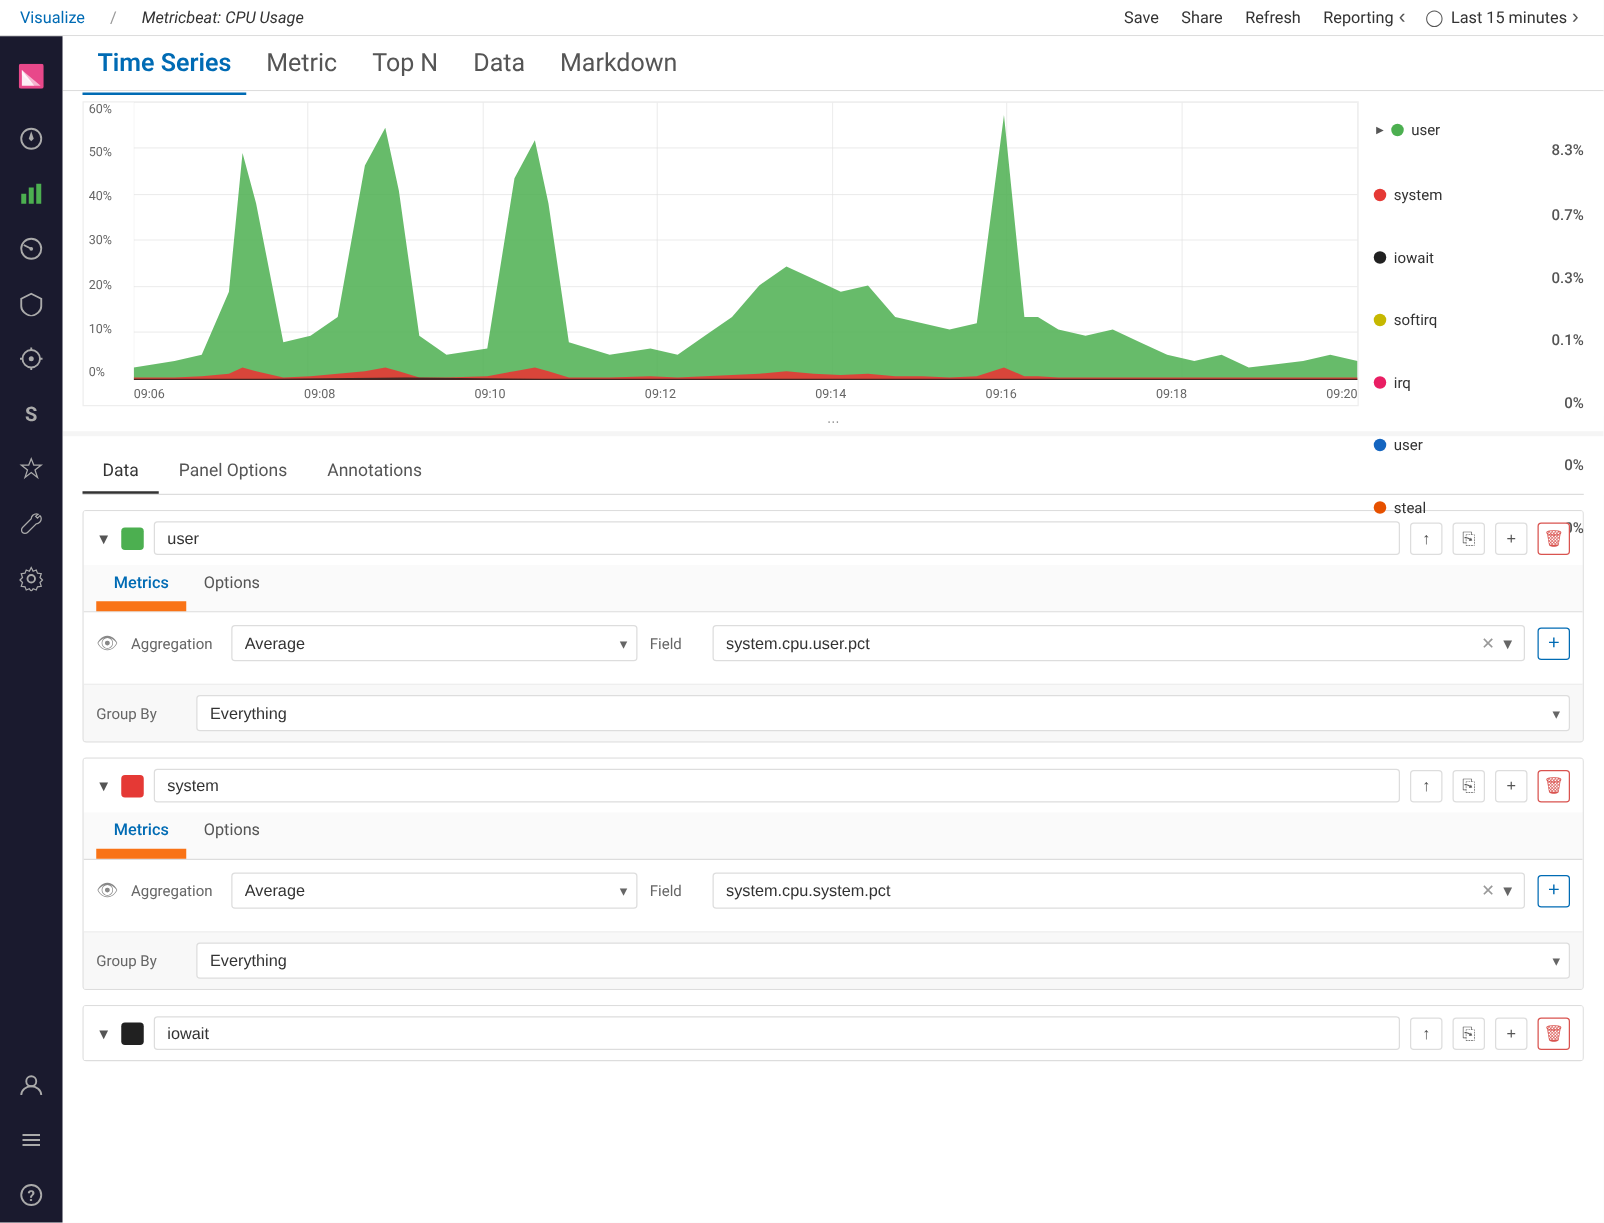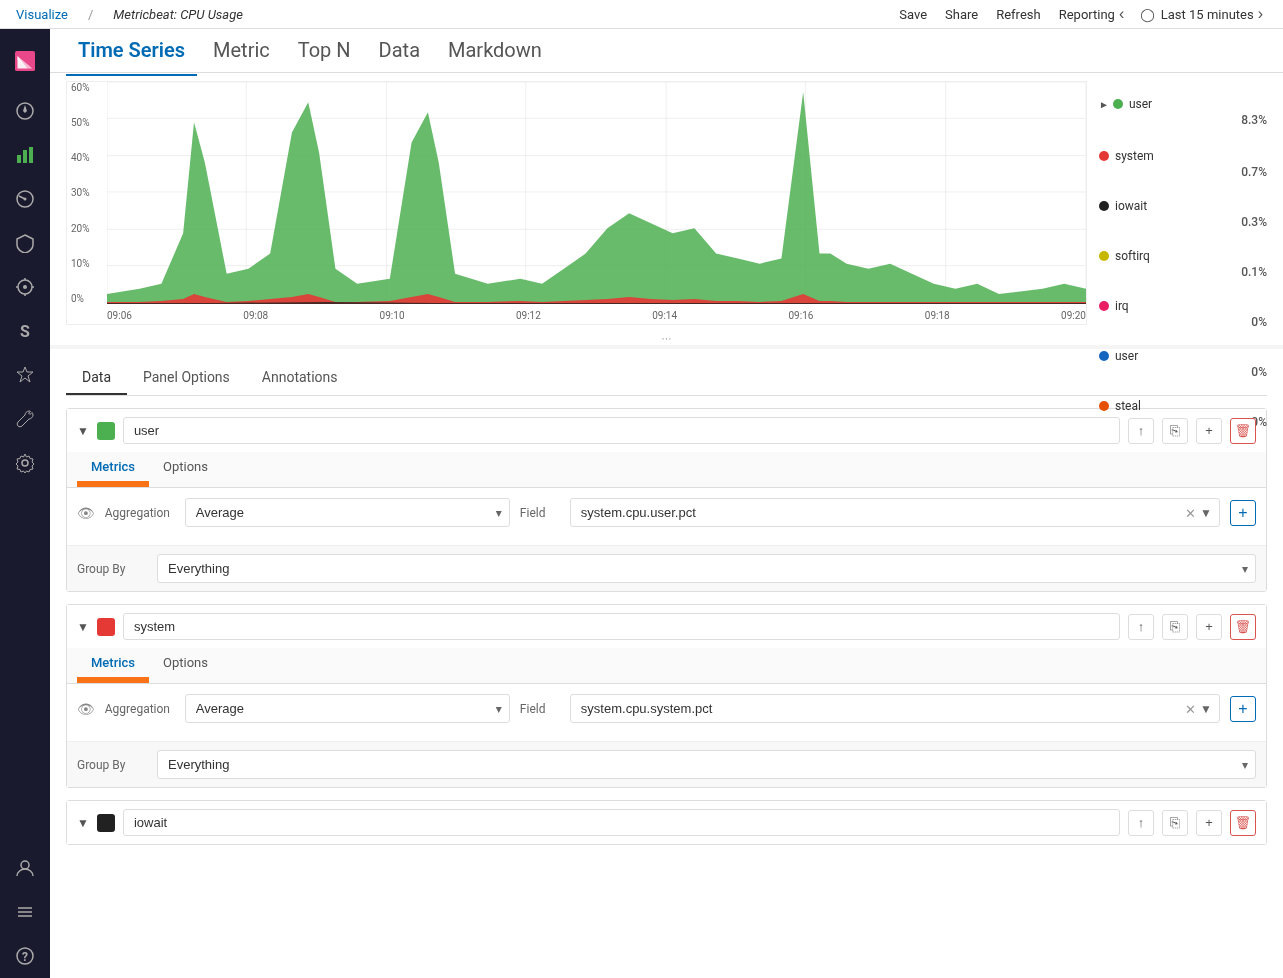--- a/index.html
+++ b/index.html
@@ -256,21 +256,21 @@
     }
     .series-inner-tab {
       padding: 7px 14px;
       cursor: pointer;
       font-size: 13px;
       color: #555;
       border-bottom: 2px solid transparent;
     }
     .series-inner-tab.active {
       color: #006BB4;
-      border-bottom: 6px solid #f97316;
+      border-bottom: 8px solid #f97316;
       font-weight: 500;
     }
 
     .series-metrics {
       padding: 10px;
       background: #fff;
     }
     .metric-row {
       display: flex;
       align-items: center;

